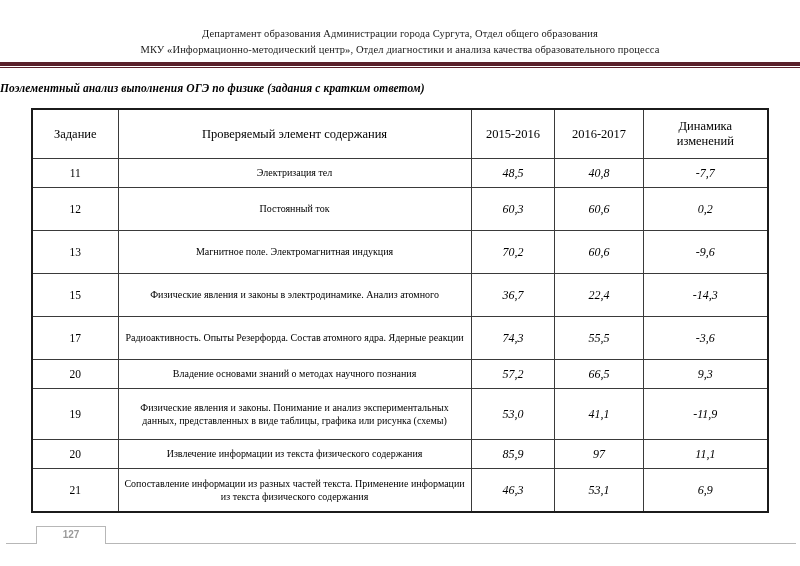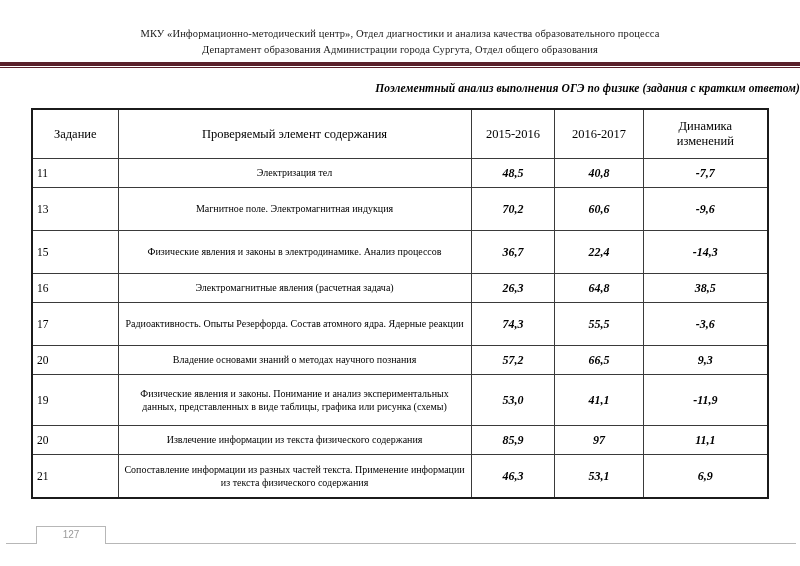--- a/index.html
+++ b/index.html
@@ -44,21 +44,21 @@
   }
   .header-rule .thin {
     position: absolute;
     left: 0; right: 0; top: 5px;
     height: 1px;
     background: #59202a;
   }
 
   
   .doc-subtitle {
-    text-align: right;
+    text-align: left;
     font-style: italic;
     font-weight: bold;
     font-size: 11.5px;
     margin-top: 14px;
     margin-bottom: 0;
     letter-spacing: 0.1px;
   }
 
   
   .table-wrap {
@@ -88,34 +88,35 @@
     font-weight: normal;
     text-align: center;
     height: 44px;
     line-height: 15px;
   }
   thead th.dyn {
     line-height: 15px;
   }
 
   td.task-num {
+    text-align: center;
     font-size: 11.5px;
   }
   td.elem {
     text-align: center;
     font-size: 10px;
     line-height: 13.5px;
     padding-left: 6px;
     padding-right: 6px;
     margin-left: 12px;
   }
   td.num {
     text-align: center;
     font-size: 12px;
-    font-weight: bold;
+    font-weight: normal;
     font-style: italic;
   }
 
   
   tr.r-h1 td { height: 24px; }
   tr.r-h2 td { height: 38px; }
   tr.r-h3 td { height: 46px; }
 
   
   .page-footer {
@@ -156,28 +157,29 @@
     position: absolute;
     left: 36px;
     bottom: 9px;
     width: 70px;
     height: 16px;
     line-height: 16px;
     text-align: center;
     font-family: "Liberation Sans", "DejaVu Sans", sans-serif;
     font-size: 10px;
     color: #9a9a9a;
+    font-weight: bold;
   }
 </style>
 </head>
 <body>
 
 <div class="page-header">
+  <div class="header-line">Департамент образования Администрации города Сургута, Отдел общего образования</div>
   <div class="header-line">МКУ «Информационно-методический центр», Отдел диагностики и анализа качества образовательного процесса</div>
-  <div class="header-line">Департамент образования Администрации города Сургута, Отдел общего образования</div>
 </div>
 
 <div class="header-rule">
   <div class="thick"></div>
   <div class="thin"></div>
 </div>
 
 <div class="doc-subtitle">Поэлементный анализ выполнения ОГЭ по физике (задания с кратким ответом)</div>
 
 <div class="table-wrap">
@@ -203,39 +205,39 @@
     </thead>
     <tbody>
       <tr class="r-h1">
         <td class="task-num">11</td>
         <td class="elem">Электризация тел</td>
         <td class="num">48,5</td>
         <td class="num">40,8</td>
         <td class="num">-7,7</td>
       </tr>
       <tr class="r-h2">
+        <td class="task-num">12</td>
+        <td class="elem">Постоянный ток</td>
+        <td class="num">60,3</td>
+        <td class="num">60,6</td>
+        <td class="num">0,2</td>
+      </tr>
+      <tr class="r-h2">
         <td class="task-num">13</td>
         <td class="elem">Магнитное поле. Электромагнитная индукция</td>
         <td class="num">70,2</td>
         <td class="num">60,6</td>
         <td class="num">-9,6</td>
       </tr>
       <tr class="r-h2">
         <td class="task-num">15</td>
-        <td class="elem">Физические явления и законы в электродинамике. Анализ процессов</td>
+        <td class="elem">Физические явления и законы в электродинамике. Анализ атомного</td>
         <td class="num">36,7</td>
         <td class="num">22,4</td>
         <td class="num">-14,3</td>
-      </tr>
-      <tr class="r-h1">
-        <td class="task-num">16</td>
-        <td class="elem">Электромагнитные явления (расчетная задача)</td>
-        <td class="num">26,3</td>
-        <td class="num">64,8</td>
-        <td class="num">38,5</td>
       </tr>
       <tr class="r-h2">
         <td class="task-num">17</td>
         <td class="elem">Радиоактивность. Опыты Резерфорда. Состав атомного ядра. Ядерные реакции</td>
         <td class="num">74,3</td>
         <td class="num">55,5</td>
         <td class="num">-3,6</td>
       </tr>
       <tr class="r-h1">
         <td class="task-num">20</td>

